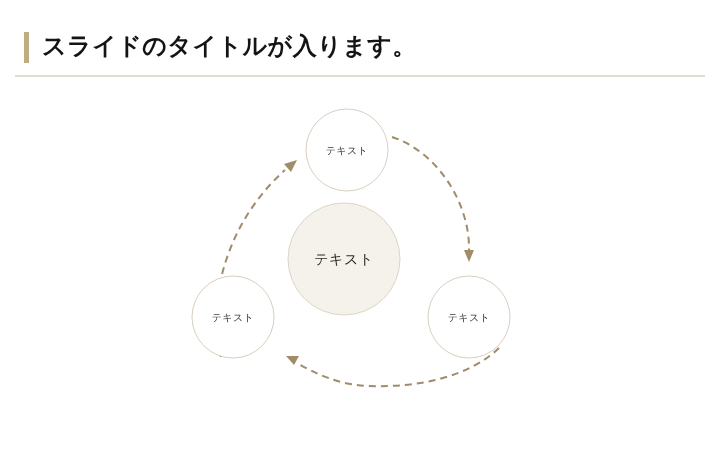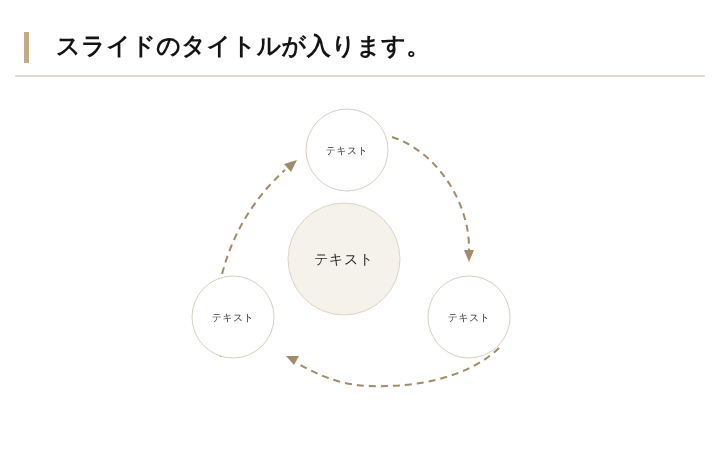--- a/index.html
+++ b/index.html
@@ -29,21 +29,21 @@
   .title-accent-bar {
     position: absolute;
     left: 24px;
     top: 32px;
     width: 5px;
     height: 31px;
     background: #c0ab82;
   }
   .slide-title {
     position: absolute;
-    left: 56px;
+    left: 42px;
     top: 29px;
     font-size: 24px;
     font-weight: bold;
     color: #141414;
     letter-spacing: 0.5px;
     line-height: 34px;
     white-space: nowrap;
   }
   .header-divider {
     position: absolute;

